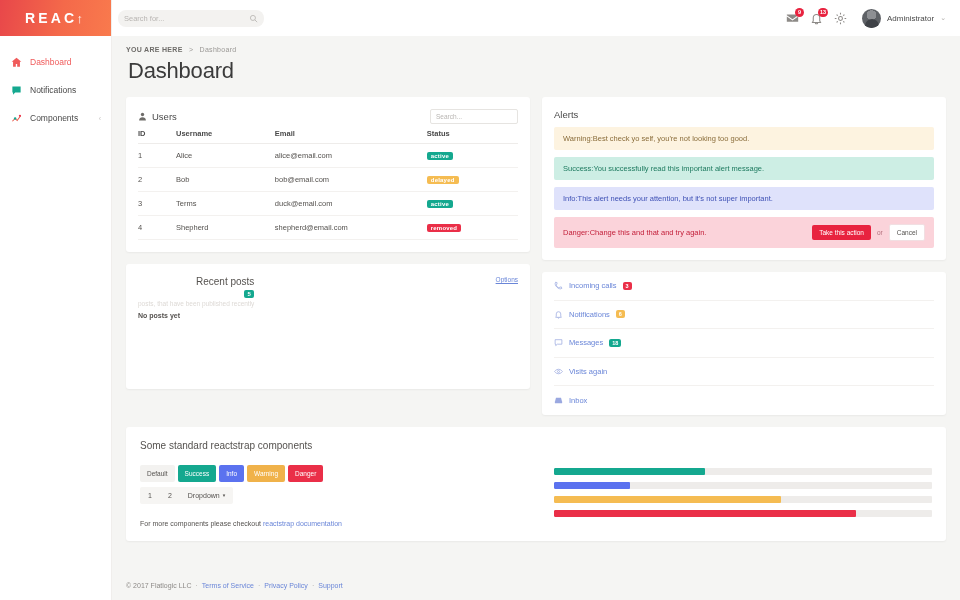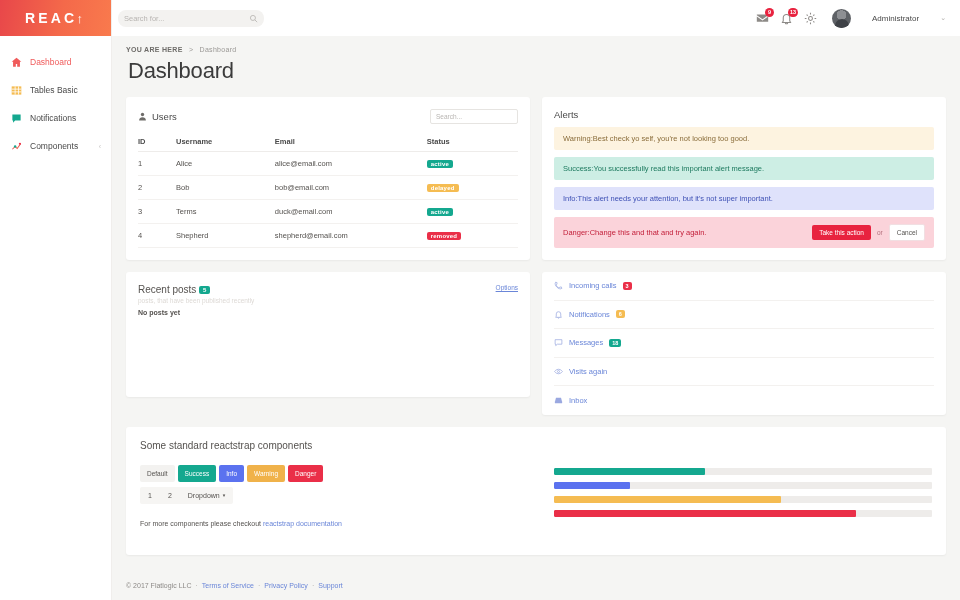--- a/index.html
+++ b/index.html
@@ -67,21 +67,21 @@
   .topbar-right { margin-left: auto; display: flex; align-items: center; gap: 11px; }
   .icon-btn { position: relative; cursor: pointer; display: flex; align-items: center; }
   .icon-btn svg { width: 13px; height: 13px; display: block; }
   .badge-dot {
     position: absolute; top: -4px; right: -5px;
     min-width: 9px; height: 9px; padding: 0 2px;
     background: #e8233f; border-radius: 5px;
     color: #fff; font-size: 5.5px; line-height: 9px;
     text-align: center; font-weight: 700;
   }
-  .user-area { display: flex; align-items: center; gap: 21px; margin-left: 4px; cursor: pointer; }
+  .user-area { display: flex; align-items: center; gap: 6px; margin-left: 4px; cursor: pointer; }
   .avatar {
     width: 19px; height: 19px; border-radius: 50%;
     background: radial-gradient(circle at 50% 32%, #8d8f93 0 30%, #5e6166 31% 100%);
     overflow: hidden; position: relative;
   }
   .avatar::after {
     content: ""; position: absolute; left: 50%; bottom: 0;
     width: 14px; height: 9px; transform: translateX(-50%);
     background: #3f4247; border-radius: 7px 7px 0 0;
   }
@@ -102,21 +102,21 @@
   .col { flex: 1; min-width: 0; }
   .card {
     background: #fff; border-radius: 3px;
     box-shadow: 0 1px 2px rgba(0,0,0,.05);
     padding: 12px 12px 12px 12px;
     margin-bottom: 12px;
   }
   .card-title { font-size: 9.5px; color: #4a4a4a; font-weight: 400; }
 
   
-  .users-head { display: flex; align-items: center; margin-bottom: 8px; }
+  .users-head { display: flex; align-items: center; margin-bottom: 0; }
   .users-title { display: flex; align-items: center; gap: 5px; font-size: 9.5px; color: #4a4a4a; }
   .users-title svg { width: 9px; height: 9px; display: block; }
   .table-search {
     margin-left: auto; width: 88px; height: 15px;
     border: 1px solid #e6e4e1; border-radius: 2px;
     font-family: inherit; font-size: 6.5px; color: #666;
     padding: 0 5px; outline: none; background: #fff;
   }
   .table-search::placeholder { color: #b8b5b2; }
   table { width: 100%; border-collapse: collapse; }
@@ -151,21 +151,21 @@
   .btn {
     border: 0; border-radius: 2px; font-family: inherit;
     font-size: 6.5px; padding: 4px 7px; cursor: pointer; font-weight: 400;
   }
   .btn-danger { background: #e8233f; color: #fff; }
   .btn-light { background: #fff; color: #55524f; border: 1px solid #f1dfe2; }
   .or-text { font-size: 6.5px; color: #b4707e; }
 
   
   .rp-head { display: flex; align-items: flex-start; }
-  .rp-title { display: flex; align-items: center; gap: 3px; }
+  .rp-title { display: flex; align-items: flex-end; gap: 3px; flex-direction: column; }
   .rp-title-text { font-size: 10px; color: #55524f; }
   .rp-badge {
     background: #14a88f; color: #fff; font-size: 6px; font-weight: 700;
     border-radius: 2px; padding: 1px 3.5px;
   }
   .rp-sub { font-size: 6.5px; color: #ddd9d5; margin-top: 2px; }
   .rp-empty { font-size: 7px; color: #55524f; font-weight: 700; margin-top: 5px; }
   .rp-options {
     margin-left: auto; font-size: 6.5px; color: #6a86d8;
     text-decoration: underline; cursor: pointer;
@@ -183,21 +183,21 @@
   .stat-row svg { width: 9px; height: 9px; display: block; flex: 0 0 9px; }
   .stat-badge {
     color: #fff; font-size: 5.5px; font-weight: 700;
     border-radius: 2px; padding: 1px 3px;
   }
   .sb-red { background: #ea2f48; }
   .sb-yellow { background: #f5bc52; }
   .sb-teal { background: #14a88f; }
 
   
-  .comp-card { padding: 13px 14px 28px 14px; }
+  .comp-card { padding: 13px 14px 14px 14px; }
   .comp-title { font-size: 10px; color: #55524f; margin-bottom: 14px; }
   .comp-cols { display: flex; gap: 14px; }
   .comp-left { flex: 0 0 400px; }
   .comp-right { flex: 1; padding-top: 3px; }
   .btn-group { display: flex; }
   .bg-btn {
     font-size: 6.5px; padding: 5px 7px; border: 0; border-radius: 2px;
     font-family: inherit; color: #fff; margin-right: 3px; cursor: pointer;
   }
   .bg-default { background: #f3f2f0; color: #55524f; }
@@ -250,29 +250,20 @@
       <div class="nav-item active">
         <span class="nav-icon">
           <svg viewBox="0 0 16 16" fill="#f05b5b">
               <path d="M8 1L1 7h2v7h4V10h2v4h4V7h2z"></path>
             </svg>
         </span>
         <span class="nav-label">Dashboard</span>
       </div>
 
 
-      <div class="nav-item">
-        <span class="nav-icon">
-          <svg viewBox="0 0 16 16">
-              <rect x="1" y="2" width="14" height="12" fill="#f5bc52"></rect>
-              <path d="M1 6h14M1 10h14M6 2v12M11 2v12" stroke="#fff" stroke-width="1.2"></path>
-            </svg>
-        </span>
-        <span class="nav-label">Tables Basic</span>
-      </div>
 
       <div class="nav-item">
         <span class="nav-icon">
           <svg viewBox="0 0 16 16" fill="#14a88f">
               <path d="M2 2h12v9H6l-3 3v-3H2z"></path>
             </svg>
         </span>
         <span class="nav-label">Notifications</span>
       </div>
 

